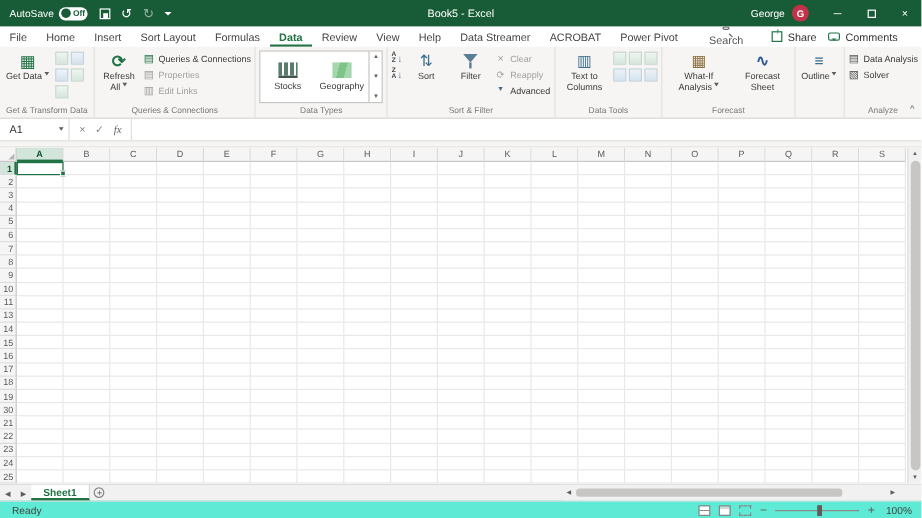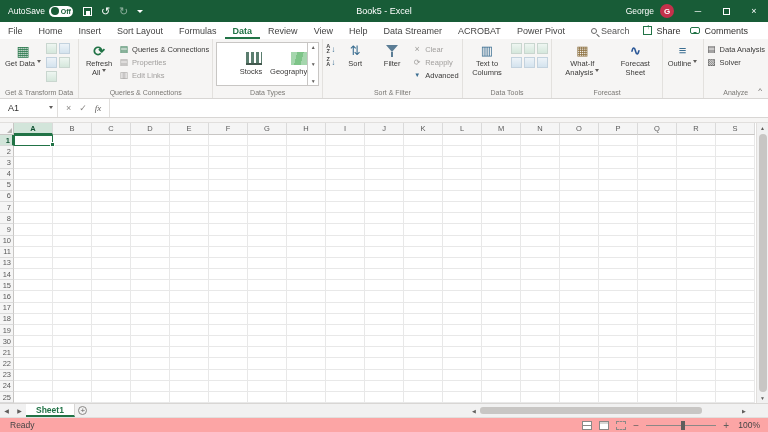--- a/index.html
+++ b/index.html
@@ -21,21 +21,21 @@
   .tb-right { margin-left:auto; display:flex; align-items:center; height:100%; }
   .username { font-size:8.5px; margin-right:6px; }
   .avatar { width:14px; height:14px; border-radius:50%; background:#c4314b; color:#fff; font-size:8px; font-weight:bold; display:flex; align-items:center; justify-content:center; margin-right:10px; }
   .winbtn { width:28px; height:100%; display:flex; align-items:center; justify-content:center; font-size:9px; }
   .winbtn .maxic { width:7px; height:7px; border:1px solid #fff; display:inline-block; }
 
   
   .tabrow { height:17px; background:#fff; display:flex; align-items:stretch; }
   .rtab { padding:0 8px; display:flex; align-items:center; font-size:9px; color:#444; white-space:nowrap; }
   .rtab.active { color:#217346; font-weight:bold; box-shadow:inset 0 -2px 0 #217346; }
-  .searchbox { display:flex; align-items:center; gap:4px; margin-left:18px; color:#555; font-size:9px; }
+  .searchbox { display:flex; align-items:center; gap:4px; margin-left:18px; color:#555; font-size:9px;flex-direction:column; }
   .mag { width:6px; height:6px; border:1px solid #666; border-radius:50%; position:relative; display:inline-block; }
   .mag:after { content:""; position:absolute; width:4px; height:1px; background:#666; transform:rotate(45deg); left:4px; top:6px; }
   .tabrow-right { margin-left:auto; display:flex; align-items:center; gap:10px; padding-right:20px; }
   .pillbtn { display:flex; align-items:center; gap:4px; font-size:9px; color:#323130; }
   .shareic { width:9px; height:9px; border:1px solid #217346; position:relative; display:inline-block; }
   .shareic:after { content:"↑"; position:absolute; left:2px; top:-4px; font-size:7px; color:#217346; }
   .commentic { width:10px; height:7px; border:1px solid #217346; border-radius:2px; position:relative; display:inline-block; }
   .commentic:after { content:""; position:absolute; left:2px; bottom:-3px; border:2px solid transparent; border-top:2px solid #217346; }
 
   
@@ -73,21 +73,21 @@
 
   .sorticon { display:flex; align-items:center; gap:1px; }
   .azletters { font-size:5.5px; line-height:5px; font-weight:bold; color:#444; text-align:center; }
   .darr { font-size:8px; color:#3b6e91; }
 
   .funnel { display:inline-flex; flex-direction:column; align-items:center; }
   .funnel .cone { width:0; height:0; border-left:6px solid transparent; border-right:6px solid transparent; border-top:7px solid #5b7d95; }
   .funnel .stem { width:2px; height:5px; background:#5b7d95; }
 
   .gallery { border:1px solid #c8c6c4; background:#fff; display:flex; height:44px; margin-top:1px; }
-  .gal-item { width:45px; display:flex; flex-direction:column; align-items:flex-end; justify-content:center; gap:2px; font-size:7.5px; color:#3b3a39; }
+  .gal-item { width:45px; display:flex; flex-direction:column; align-items:center; justify-content:center; gap:2px; font-size:7.5px; color:#3b3a39; }
   .gic { width:16px; height:13px; }
   .gic-stocks { background:repeating-linear-gradient(90deg,#5a7d6e 0 3px,#fff 3px 5px); border-bottom:2px solid #43594e; }
   .gic-geo { background:linear-gradient(105deg,#a5d6ad 33%,#7ec488 33% 66%,#a5d6ad 66%); }
   .gal-scroll { width:11px; border-left:1px solid #c8c6c4; display:flex; flex-direction:column; align-items:center; justify-content:space-between; padding:1px 0; font-size:5px; color:#605e5c; }
   .collapse-chev { position:absolute; right:6px; bottom:3px; font-size:8px; color:#605e5c; }
 
   
   .formulabar { height:19px; background:#fff; border-bottom:1px solid #d8d6d4; display:flex; align-items:stretch; }
   .namebox { width:58px; display:flex; align-items:center; padding:0 4px 0 8px; border-right:1px solid #e1dfdd; font-size:9px; color:#323130; }
   .namebox .dd { margin-left:auto; }
@@ -120,21 +120,21 @@
   .navarr { width:13px; display:flex; align-items:center; justify-content:center; font-size:6px; color:#605e5c; }
   .stab { padding:0 10px; background:#fff; display:flex; align-items:center; color:#217346; font-weight:bold; border-bottom:2px solid #217346; border-right:1px solid #d8d6d4; }
   .addsheet { width:16px; display:flex; align-items:center; justify-content:center; }
   .addsheet .plus { width:9px; height:9px; border-radius:50%; border:1px solid #8a8886; color:#605e5c; font-size:8px; line-height:7px; text-align:center; }
   .hscroll { margin-left:auto; width:300px; display:flex; align-items:center; background:#f1f1f1; padding-right:18px; }
   .hscroll .arr { width:12px; text-align:center; font-size:5px; color:#605e5c; }
   .htrack { flex:1; height:8px; display:flex; align-items:center; }
   .hthumb { width:86%; height:7px; background:#c8c6c4; border-radius:3px; }
 
   
-  .statusbar { height:15px; background:#fca5a5; border-top:1px solid #e1dfdd; display:flex; align-items:center; font-size:8.5px; color:#444; }
+  .statusbar { height:15px; background:#5eead4; border-top:1px solid #e1dfdd; display:flex; align-items:center; font-size:8.5px; color:#444; }
   .status-left { padding-left:10px; }
   .status-right { margin-left:auto; display:flex; align-items:center; gap:7px; padding-right:8px; }
   .viewic { width:10px; height:9px; border:1px solid #8a8886; display:inline-block; }
   .viewic.v1 { background:linear-gradient(#fff 45%, #8a8886 45%, #8a8886 55%, #fff 55%), linear-gradient(90deg,#fff 45%, #8a8886 45%, #8a8886 55%, #fff 55%); }
   .viewic.v2 { background:linear-gradient(#d8d6d4 30%, #fff 30%); }
   .viewic.v3 { border-style:dashed; }
   .zoomsign { font-size:10px; color:#605e5c; }
   .ztrack { width:70px; height:1px; background:#8a8886; position:relative; }
   .zthumb { position:absolute; left:50%; top:-4px; width:4px; height:9px; background:#605e5c; }
   .zoomval { min-width:24px; text-align:right; }

